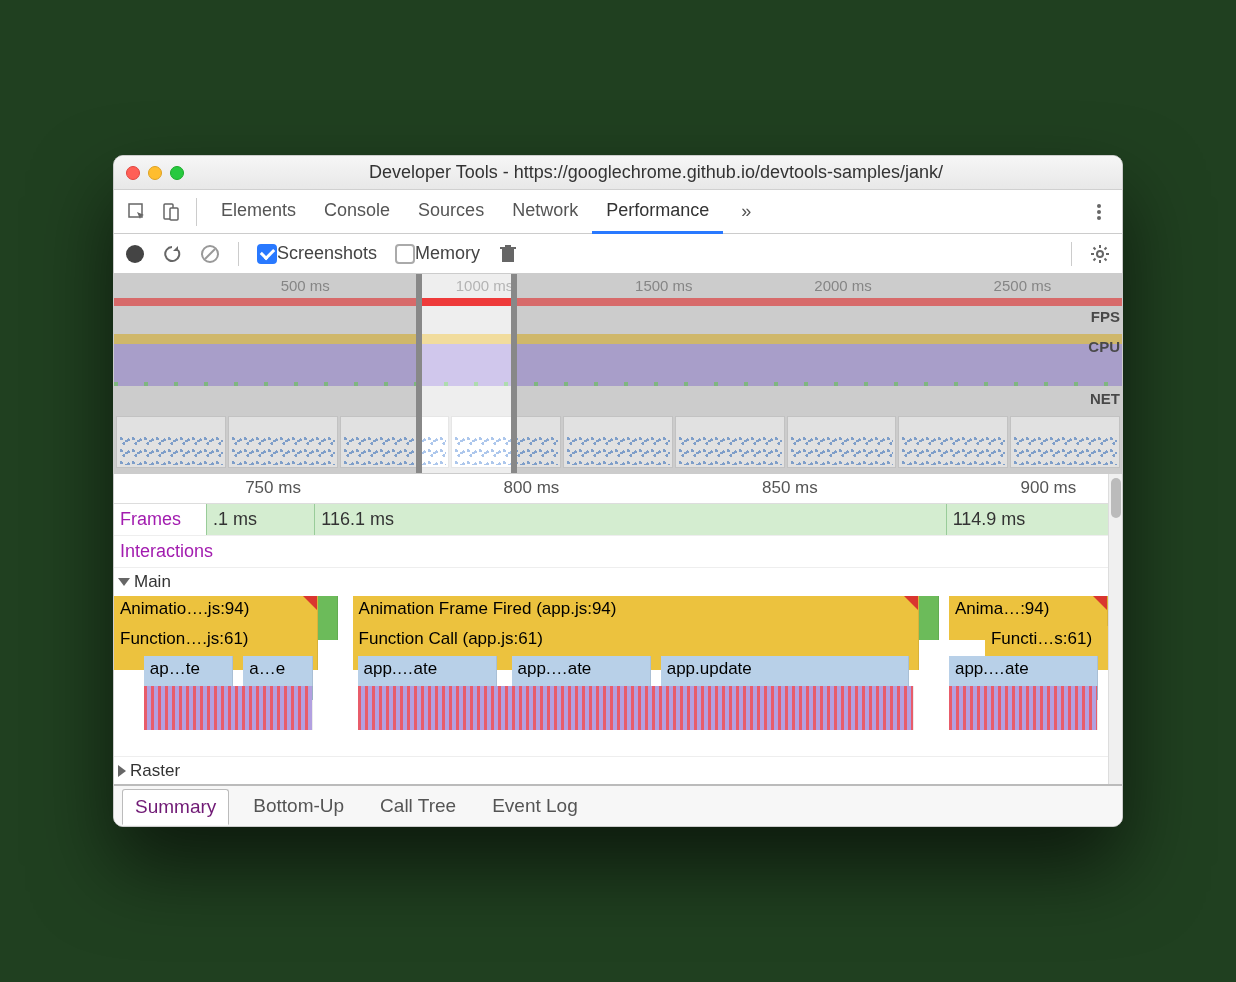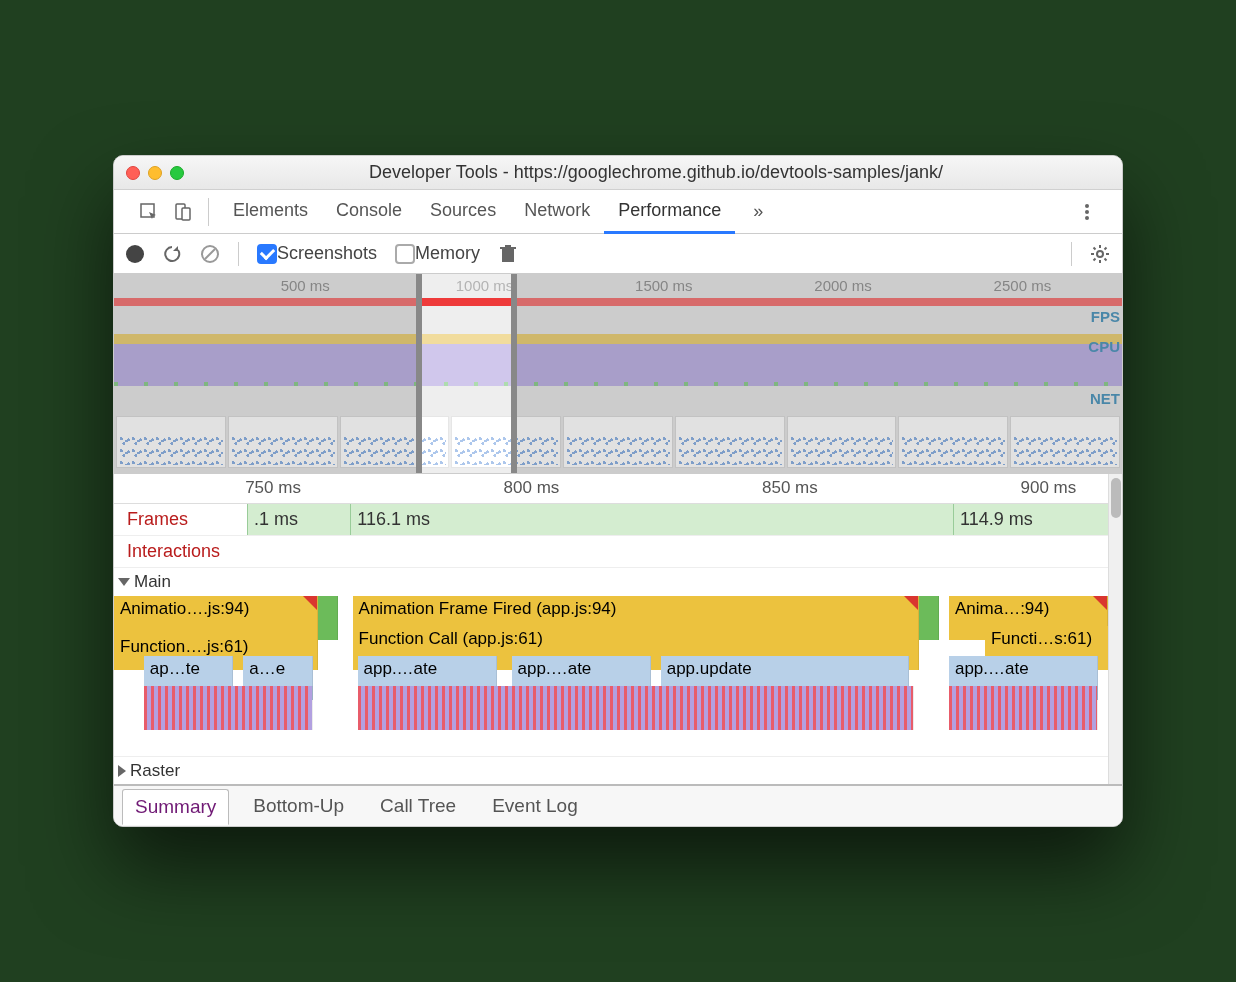--- a/index.html
+++ b/index.html
@@ -35,21 +35,21 @@
   .dot { width:14px; height:14px; border-radius:50%; }
   .dot.red{background:#ff5f56;border:1px solid #e0443e;}
   .dot.yellow{background:#ffbd2e;border:1px solid #dea122;}
   .dot.green{background:#27c93f;border:1px solid #1aab29;}
   .titlebar .title{flex:1;text-align:center;font-weight:400;color:#333;white-space:nowrap;overflow:hidden;text-overflow:ellipsis;}
   .tabbar {
     height: 44px;
     border-bottom: 1px solid #ccc;
     display:flex;
     align-items:center;
-    padding: 0 20px;
+    padding: 0 8px;
     gap: 4px;
     font-size: 18px;
     color:#555;
   }
   .tabbar .iconbtn{width:30px;height:30px;display:flex;align-items:center;justify-content:center;border-radius:3px;color:#666;}
   .tabbar .sep{width:1px;height:28px;background:#ccc;margin:0 6px;}
   .tabbar .tab{padding:10px 14px;cursor:pointer;color:#555;}
   .tabbar .tab.active{color:#333;border-bottom:3px solid #2979ff;margin-bottom:-1px;}
   .tabbar .spacer{flex:1;}
   .toolbar {
@@ -67,41 +67,41 @@
   .toolbar .spacer{flex:1;}
   .overview {
     position:relative;
     height:200px;
     border-bottom:1px solid #ccc;
     background:#dcdcdc;
   }
   .ov-ruler{height:20px;background:#dcdcdc;position:relative;color:#666;font-size:15px;margin-left:12px;}
   .ov-tick{position:absolute;top:3px;transform:translateX(-50%);}
   .ov-red{position:absolute;top:24px;left:0;right:0;height:8px;background:#ee3a3a;}
-  .ov-label{position:absolute;right:2px;font-weight:bold;color:#0369a1;font-size:15px;}
+  .ov-label{position:absolute;right:2px;font-weight:bold;color:#000000;font-size:15px;}
   .ov-fps{top:34px;height:20px;}
   .ov-cpu{top:60px;height:52px;background:linear-gradient(#e2b93a 0 10px,#a08fd8 10px 52px);left:0;right:0;position:absolute;}
   .ov-cpu::after{content:"";position:absolute;bottom:0;left:0;right:0;height:4px;background:repeating-linear-gradient(90deg,#5cb85c 0 4px,transparent 4px 30px);}
   .ov-net{top:116px;height:22px;}
   .ov-thumbs{position:absolute;top:140px;left:0;right:0;height:56px;display:flex;gap:2px;padding:2px;}
   .thumb{flex:1;background:#fff;border:1px solid #ccc;position:relative;overflow:hidden;}
   .thumb::before{content:"";position:absolute;inset:18px 2px 2px 2px;background:radial-gradient(circle at 20% 30%, #5a8fd8 1.5px, transparent 1.5px),radial-gradient(circle at 60% 50%, #5a8fd8 1.5px, transparent 1.5px),radial-gradient(circle at 40% 70%, #5a8fd8 1.5px, transparent 1.5px),radial-gradient(circle at 80% 40%, #5a8fd8 1.5px, transparent 1.5px);background-size:12px 12px;}
   .ov-sel{position:absolute;top:0;bottom:0;background:rgba(255,255,255,0.5);border-left:6px solid #888;border-right:6px solid #888;}
   .ov-sel-inner{position:absolute;top:24px;left:0;right:0;height:8px;background:#ee3a3a;}
   .ov-shade{position:absolute;top:0;bottom:0;background:rgba(180,180,180,0.4);}
   
   .detail-wrap{display:flex;}
   .detail{flex:1;overflow:hidden;}
   .vscroll{width:14px;background:#f0f0f0;border-left:1px solid #ddd;}
   .vscroll .thumbv{width:10px;margin:2px auto;height:40px;background:#bbb;border-radius:5px;margin-top:4px;}
   
   .d-ruler{height:30px;position:relative;border-bottom:1px solid #ddd;font-size:17px;color:#555;}
   .d-tick{position:absolute;top:4px;transform:translateX(-50%);}
   .d-row{height:32px;display:flex;align-items:center;font-size:18px;border-bottom:1px solid #eee;}
-  .d-row .hdr{width:126px;padding-left:6px;color:#b91c1c;margin-left:7px;}
+  .d-row .hdr{width:92px;padding-left:6px;color:#a21caf;}
   .d-frames{background:#d4edd0;position:relative;flex:1;height:100%;display:flex;align-items:center;}
   .d-frames .fseg{position:absolute;top:0;bottom:0;display:flex;align-items:center;padding-left:6px;border-left:1px solid #9c9;}
   .d-main-hdr{height:28px;display:flex;align-items:center;padding-left:4px;font-size:17px;}
   .tri{display:inline-block;width:0;height:0;margin-right:4px;}
   .tri.down{border-left:6px solid transparent;border-right:6px solid transparent;border-top:8px solid #666;}
   .tri.right{border-top:6px solid transparent;border-bottom:6px solid transparent;border-left:8px solid #666;}
   .flame{position:relative;height:160px;}
   .flame .lane{position:absolute;left:0;right:0;height:46px;}
   .bar{position:absolute;top:0;bottom:2px;padding:3px 6px;font-size:17px;white-space:nowrap;overflow:hidden;text-overflow:ellipsis;border-right:1px solid rgba(0,0,0,0.08);}
   .c-yellow{background:#ecc23e;color:#000;}
@@ -257,21 +257,21 @@
       </div>
       <div class="flame" id="flame">
           <div class="lane" style="top: 0px;">
             <div class="bar c-yellow" style="left: 0%; width: 20.5%;">Animatio….js:94)<div class="corner"></div></div>
             <div class="bar c-green" style="left: 20.5%; width: 2%;"></div>
             <div class="bar c-yellow" style="left: 24%; width: 57%;">Animation Frame Fired (app.js:94)<div class="corner"></div></div>
             <div class="bar c-green" style="left: 81%; width: 2%;"></div>
             <div class="bar c-yellow" style="left: 84%; width: 16%;">Anima…:94)<div class="corner"></div></div>
           </div>
           <div class="lane" style="top: 30px;">
-            <div class="bar c-yellow" style="left: 0%; width: 20.5%; margin-top: 8px;">Function….js:61)</div>
+            <div class="bar c-yellow" style="left: 0%; width: 20.5%;">Function….js:61)</div>
             <div class="bar c-yellow" style="left: 24%; width: 57%;">Function Call (app.js:61)</div>
             <div class="bar c-yellow" style="left: 84%; width: 16%; margin-left: 36px;">Functi…s:61)</div>
           </div>
           <div class="lane" style="top: 60px;">
             <div class="bar c-blue" style="left: 3%; width: 9%;">ap…te</div>
             <div class="bar c-blue" style="left: 13%; width: 7%;">a…e</div>
             <div class="bar c-blue" style="left: 24.5%; width: 14%;">app.…ate</div>
             <div class="bar c-blue" style="left: 40%; width: 14%;">app.…ate</div>
             <div class="bar c-blue" style="left: 55%; width: 25%;">app.update</div>
             <div class="bar c-blue" style="left: 84%; width: 15%;">app.…ate</div>

